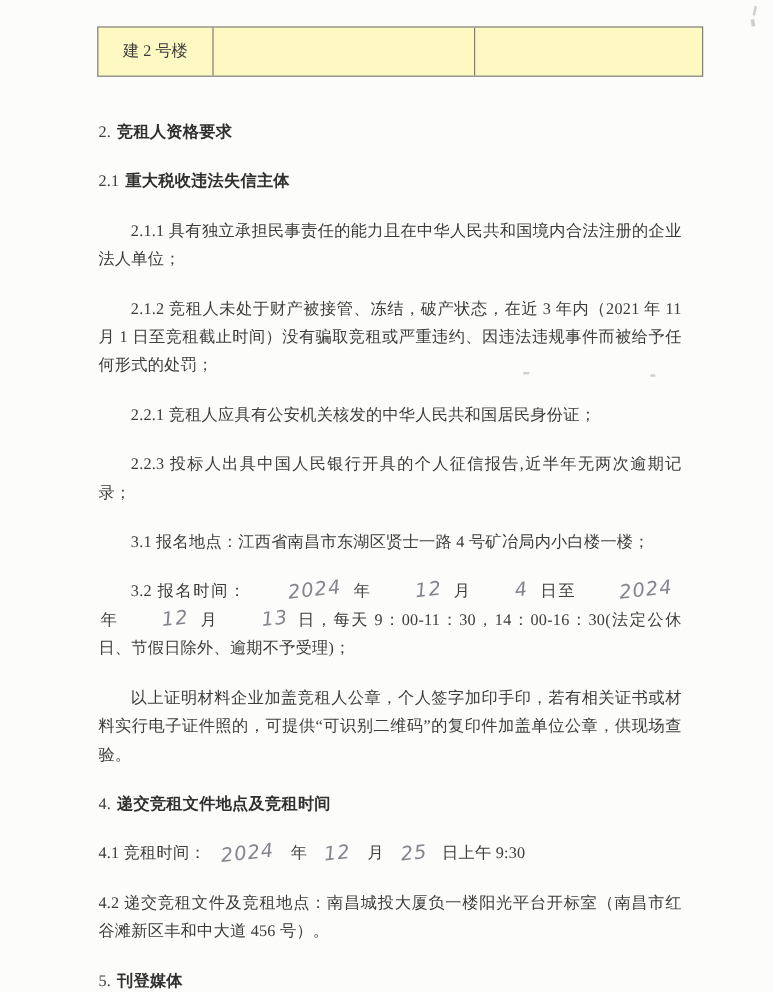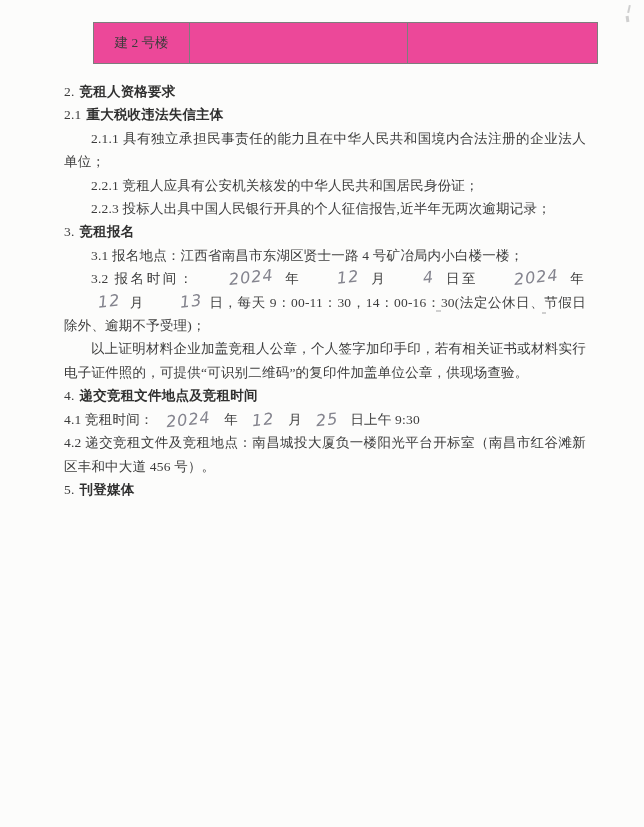--- a/index.html
+++ b/index.html
@@ -7,45 +7,45 @@
     position:relative;
     width:644px; height:827px;
     margin:0 auto;
     background:#fcfcfb;
     overflow:hidden;
     font-family:"Liberation Serif","DejaVu Serif",serif;
     color:#3c3c3c;
   }
   
   .ptable {
-    position:absolute; left:93px; top:22px;
+    position:absolute; left:81px; top:22px;
     width:505px; height:42px;
     display:flex;
     border:1px solid #7d7d7d;
     box-sizing:border-box;
-    background:#ec4899;
+    background:#fef9c3;
   }
   .ptable .cell {
     box-sizing:border-box;
     border-right:1px solid #7d7d7d;
     display:flex; align-items:center; justify-content:center;
     font-size:13.5px; color:#3c3c3c;
   }
   .ptable .cell:last-child { border-right:none; }
   .cell-1 { width:96px; }
   .cell-2 { width:218px; }
   .cell-3 { flex:1; }
 
   .content {
     position:absolute; left:64px; top:80px; width:522px;
     font-size:13.5px; line-height:23.4px;
     text-align:justify;
     letter-spacing:0.2px;
   }
-  .content p { margin:0; }
+  .content p { margin:18px; }
   .p-ind { text-indent:27px; }
   .hd { font-weight:bold; color:#303030; }
   .hnum { margin-right:5px; color:#3c3c3c; }
 
   
   .hw {
     display:inline-block;
     font-family:"DejaVu Sans",sans-serif;
     font-style:italic;
     font-size:16px;
@@ -82,26 +82,26 @@
   <div class="speck speck-c"></div>
   <div class="speck speck-d"></div>
 
   <div class="content">
 
     <p><span class="hnum">2.</span><span class="hd">竞租人资格要求</span></p>
 
     <p><span class="hnum">2.1</span><span class="hd">重大税收违法失信主体</span></p>
 
     <p class="p-ind">2.1.1 具有独立承担民事责任的能力且在中华人民共和国境内合法注册的企业法人单位；</p>
+    <p class="p-ind">2.1.2 竞租人未处于财产被接管、冻结，破产状态，在近 3 年内（2021 年 11 月 1 日至竞租截止时间）没有骗取竞租或严重违约、因违法违规事件而被给予任何形式的处罚；</p>
 
 
     <p class="p-ind">2.2.1 竞租人应具有公安机关核发的中华人民共和国居民身份证；</p>
     <p class="p-ind">2.2.3 投标人出具中国人民银行开具的个人征信报告,近半年无两次逾期记录；</p>
 
-    <p><span class="hnum">3.</span><span class="hd">竞租报名</span></p>
 
     <p class="p-ind">3.1 报名地点：江西省南昌市东湖区贤士一路 4 号矿冶局内小白楼一楼；</p>
 
     <p class="p-ind"><span>3.2 报名时间：</span><span class="hw">2024</span><span class="lbl">年</span><span class="hw">12</span><span class="lbl">月</span><span class="hw">4</span><span class="lbl">日至</span><span class="hw">2024</span><span class="lbl">年</span><span class="hw">12</span><span class="lbl">月</span><span class="hw">13</span><span>日，每天 9：00-11：30，14：00-16：30(法定公休日、节假日除外、逾期不予受理)；</span></p>
 
     <p class="p-ind">以上证明材料企业加盖竞租人公章，个人签字加印手印，若有相关证书或材料实行电子证件照的，可提供“可识别二维码”的复印件加盖单位公章，供现场查验。</p>
 
     <p><span class="hnum">4.</span><span class="hd">递交竞租文件地点及竞租时间</span></p>
 
     <p><span>4.1 竞租时间：</span><span class="hw hw-wide">2024</span><span class="lbl">年</span><span class="hw hw-wide">12</span><span class="lbl">月</span><span class="hw hw-wide">25</span><span>日上午 9:30</span></p>

